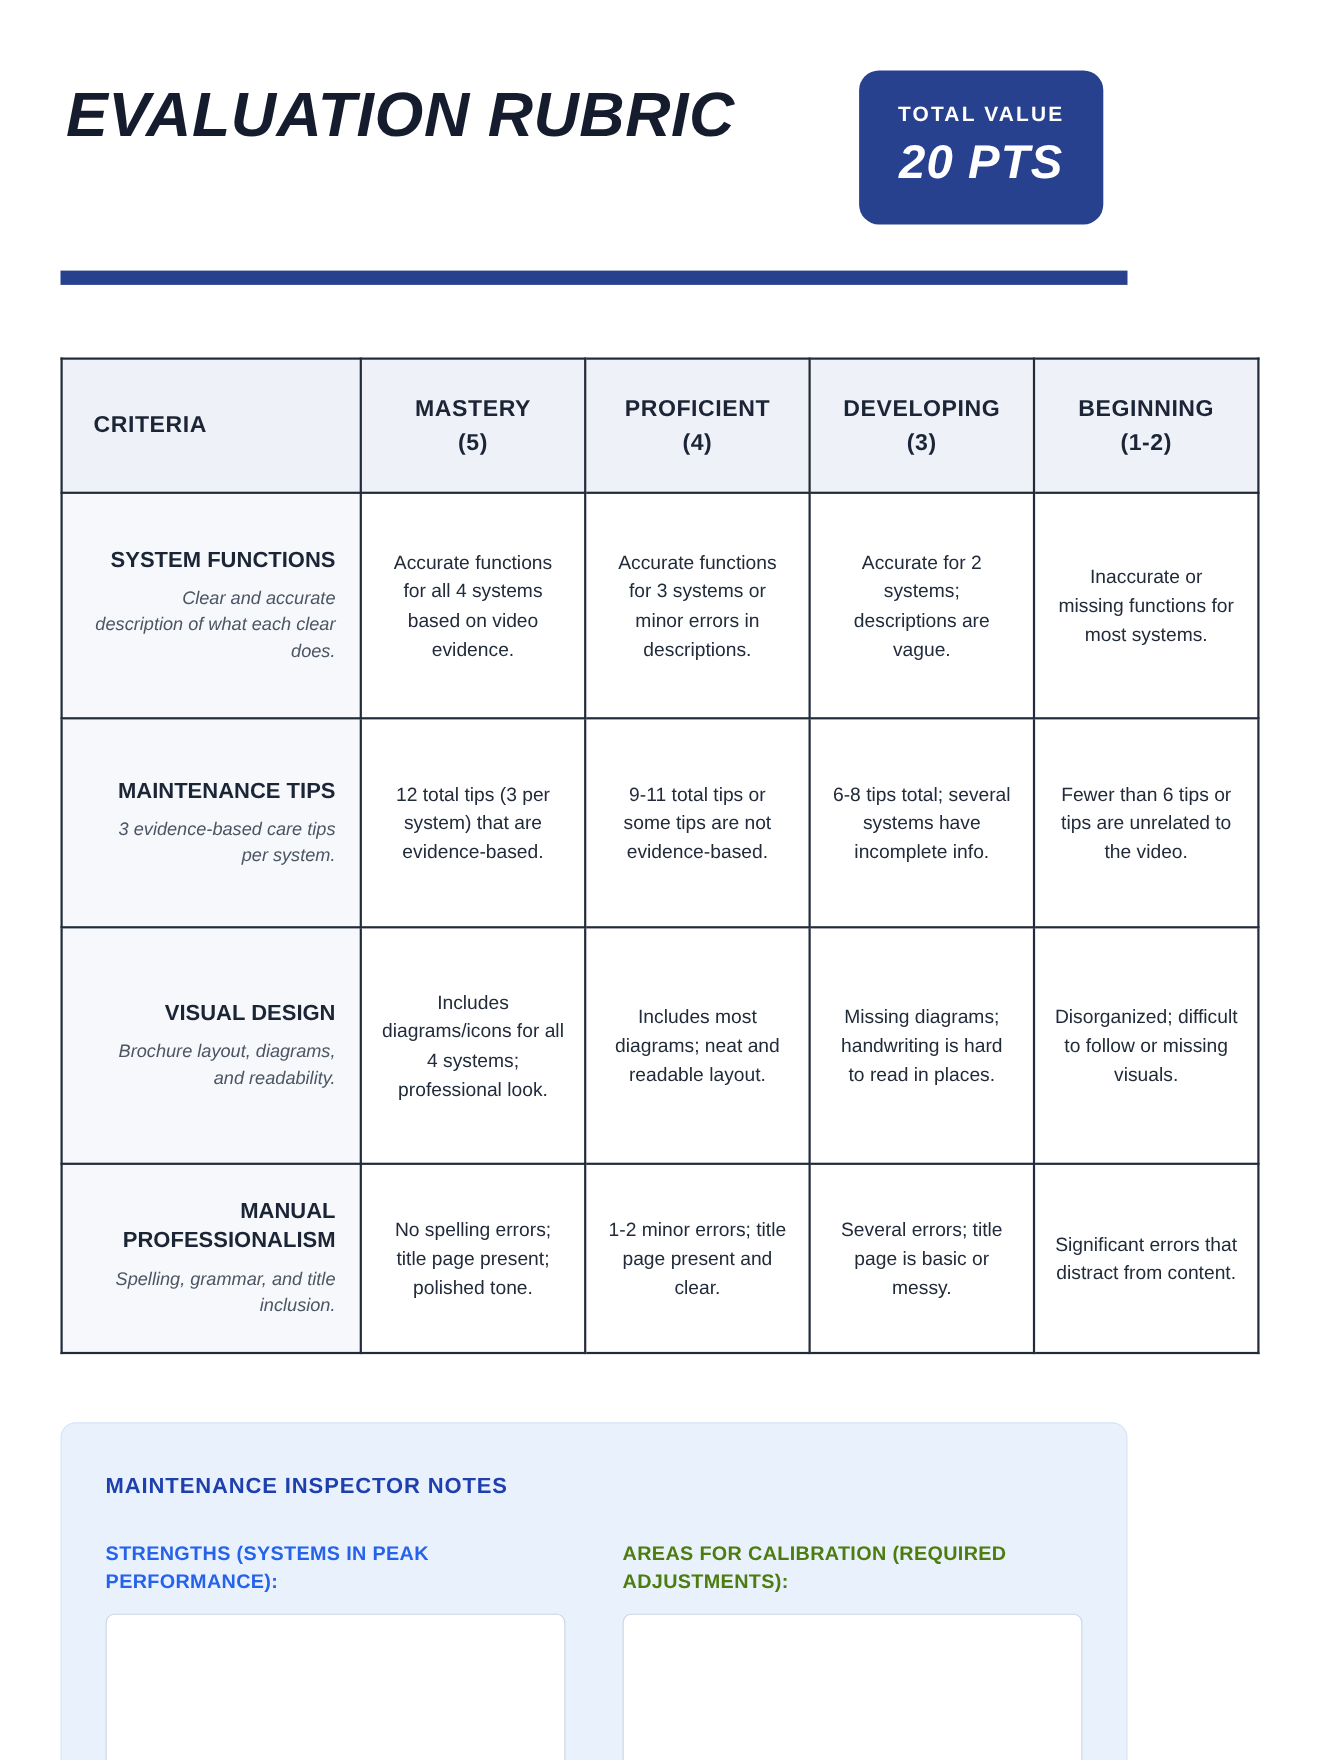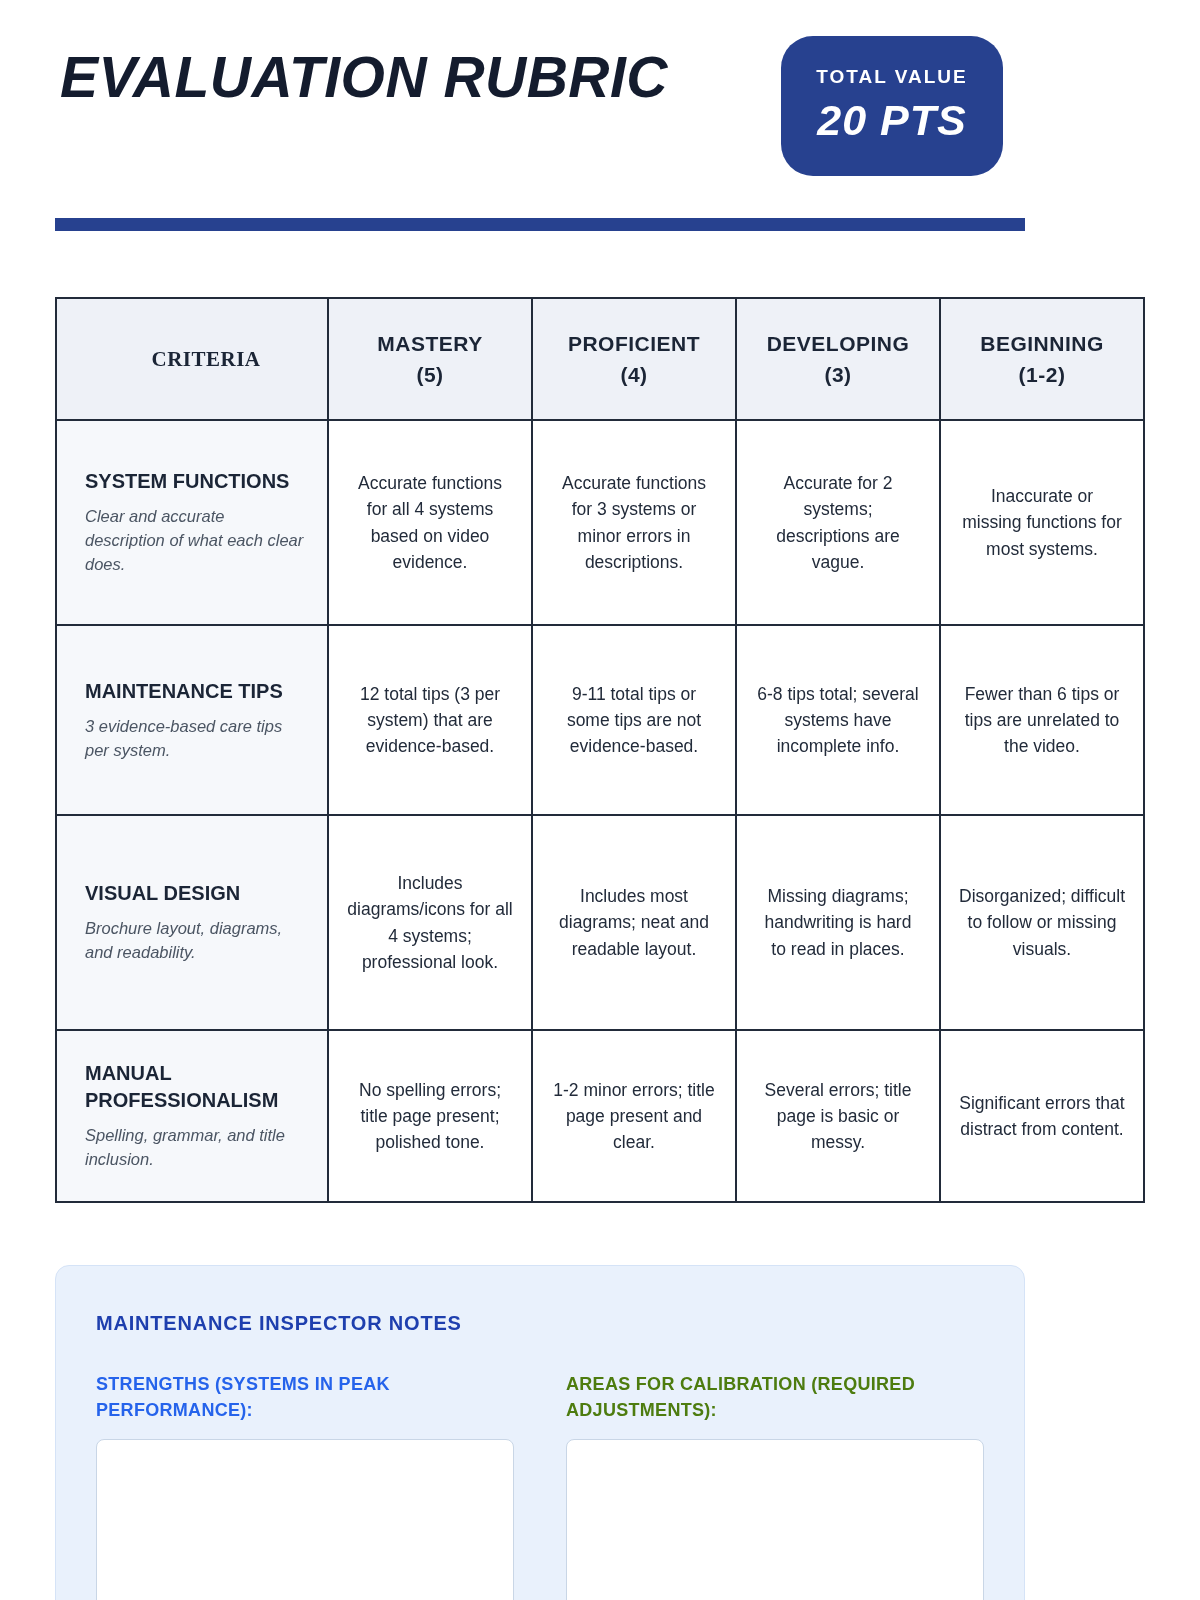--- a/index.html
+++ b/index.html
@@ -5,21 +5,21 @@
   * { margin: 0; padding: 0; box-sizing: border-box; }
   html, body {
     width: 1200px; height: 1600px;
     overflow: hidden;
     background: #ffffff;
     font-family: "Liberation Sans", sans-serif;
     color: #1f2937;
   }
   .page {
     width: 1080px; height: 1600px;
-    padding: 36px 55px 0 55px;
+    padding: 64px 55px 0 55px;
   }
   
   .header {
     display: flex;
     justify-content: space-between;
     align-items: flex-start;
     padding-left: 5px;
     padding-right: 22px;
   }
   .page-title {
@@ -33,21 +33,21 @@
   }
   .page-subtitle {
     margin-top: 22px;
     font-size: 27px;
     font-weight: 700;
     letter-spacing: 4.5px;
     color: #2b66f6;
   }
   .badge {
     background: #27418f;
-    border-radius: 32px;
+    border-radius: 18px;
     width: 222px;
     min-height: 140px;
     padding: 30px 18px 26px 18px;
     text-align: center;
     color: #ffffff;
     flex-shrink: 0;
   }
   .badge-label {
     font-size: 19px;
     font-weight: 700;
@@ -81,30 +81,29 @@
   .col-level { width: 204px; }
   .head-row th {
     height: 122px;
     background: #eef1f7;
     color: #1b2536;
     font-size: 21px;
     font-weight: 700;
     letter-spacing: 0.5px;
   }
   .crit-head {
-    text-align: center;
+    text-align: left;
     padding-left: 28px;
     font-size: 20px;
-    font-family: Liberation Serif, serif;
   }
   .level-head { text-align: center; line-height: 1.5; }
   .level-head .level-name, .level-head .level-points { display: block; }
   .crit-cell {
     background: #f6f8fb;
-    text-align: left;
+    text-align: right;
     padding: 26px 22px 26px 28px;
   }
   .crit-title {
     font-size: 20px;
     font-weight: 700;
     color: #1b2536;
     line-height: 1.35;
   }
   .crit-desc {
     margin-top: 10px;

